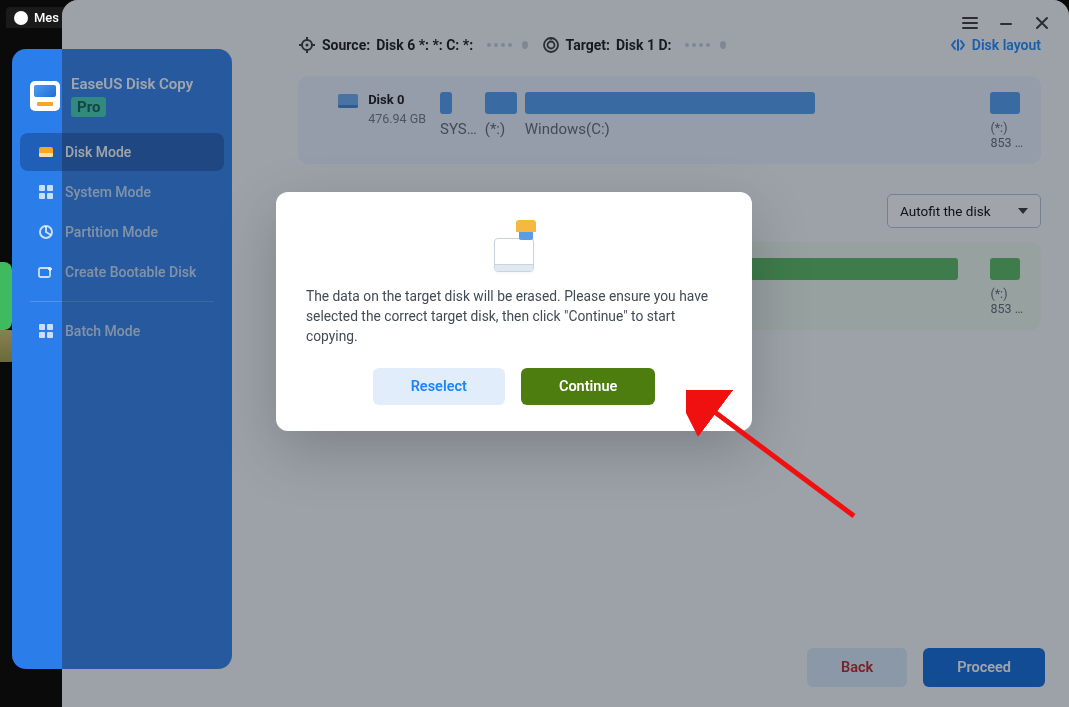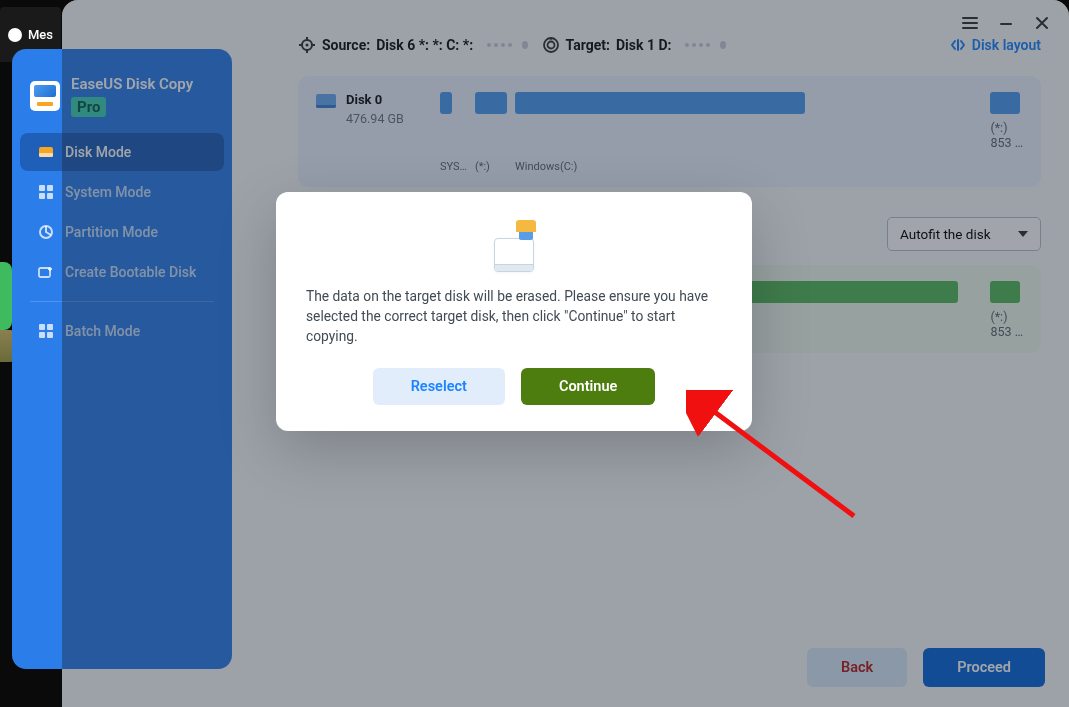--- a/index.html
+++ b/index.html
@@ -1,18 +1,18 @@
 <!DOCTYPE html>
 <html><head>
 <meta charset="utf-8">
 <style>
 * { margin: 0; padding: 0; box-sizing: border-box; font-family: -apple-system, BlinkMacSystemFont, "Segoe UI", Roboto, sans-serif; }
 body { width: 1069px; height: 707px; background: #0a0a0a; position: relative; overflow: hidden; }
 
-.taskbar-item { position: absolute; top: 7px; left: 0; display: flex; align-items: center; gap: 6px; padding: 20px 8px; color: #fff; font-size: 13px; font-weight: 500; background: #1a1a1a; border-radius: 4px 4px 0 0; }
+.taskbar-item { position: absolute; top: 7px; left: 6px; display: flex; align-items: center; gap: 6px; padding: 3px 8px; color: #fff; font-size: 13px; font-weight: 500; background: #1a1a1a; border-radius: 4px 4px 0 0; }
 .chat-bubble-icon { width: 14px; height: 14px; background: #fff; border-radius: 50%; position: relative; }
 .chat-bubble-icon::after { content: ''; position: absolute; bottom: -2px; left: 3px; border: 3px solid transparent; border-top-color: #fff; }
 
 .left-green { position: absolute; left: 0; top: 262px; width: 12px; height: 68px; background: #3fba5f; border-radius: 0 8px 8px 0; }
 .left-photo { position: absolute; left: 0; top: 330px; width: 14px; height: 32px; background: linear-gradient(#8a8050, #6b6a3a); border-radius: 0 4px 4px 0; }
 
 .app-window { position: absolute; left: 62px; top: 0; width: 1007px; height: 707px; background: #f8fafc; border-radius: 16px 16px 0 0; }
 
 .window-ctrls { position: absolute; top: 14px; right: 18px; display: flex; gap: 18px; align-items: center; }
 .wc { width: 18px; height: 18px; display: flex; align-items: center; justify-content: center; color: #333; cursor: pointer; }
@@ -34,32 +34,32 @@
 .topbar { display: flex; align-items: center; gap: 14px; font-size: 14px; color: #333; margin-bottom: 22px; }
 .tb-label { display: flex; align-items: center; gap: 6px; }
 .tb-strong { font-weight: 700; color: #111; }
 .tb-dots { display: flex; gap: 3px; align-items: center; }
 .tb-dots span { width: 4px; height: 4px; background: #c5cdd5; border-radius: 50%; }
 .chev-r { width: 0; height: 0; border-left: 6px solid #c5cdd5; border-top: 4px solid transparent; border-bottom: 4px solid transparent; }
 .disk-layout { margin-left: auto; color: #1b84ff; font-weight: 600; display: flex; align-items: center; gap: 6px; cursor: pointer; }
 
 .disk-card { background: #e9f2fc; border-radius: 10px; padding: 16px 18px 14px 18px; display: flex; align-items: flex-start; gap: 14px; margin-bottom: 18px; }
 .disk-card.green { background: #eef8ed; }
-.disk-iconcol { display: flex; align-items: flex-start; gap: 10px; width: 110px; }
+.disk-iconcol { display: flex; align-items: flex-start; gap: 10px; width: 110px; justify-content: flex-end; }
 .disk-glyph { width: 20px; height: 14px; background: #66a9f2; border-radius: 2px; margin-top: 2px; position: relative; }
 .disk-glyph::after { content: ''; position: absolute; bottom: 0; left: 0; right: 0; height: 3px; background: #3a7fd0; border-radius: 0 0 2px 2px; }
 .disk-meta { font-size: 13px; }
 .disk-meta .dn { font-weight: 700; color: #111; margin-bottom: 4px; }
 .disk-meta .ds { color: #6b7680; font-size: 12.5px; }
 
 .part-row { display: flex; gap: 8px; flex: 1; align-items: flex-start; }
 .part-seg { display: flex; flex-direction: column; align-items: flex-start; gap: 6px; }
 .seg-bar { height: 22px; background: #4d9cf0; border-radius: 3px; }
 .seg-bar.g { background: #56b95a; }
-.seg-lbl { font-size: 11px; color: #5c6670; white-space: nowrap; overflow: hidden; text-overflow: ellipsis; margin-top: 40px; }
+.seg-lbl { font-size: 15px; color: #5c6670; white-space: nowrap; overflow: hidden; text-overflow: ellipsis; }
 .trail { margin-left: auto; text-align: left; }
 .trail .t1 { font-size: 12.5px; color: #5c6670; }
 .trail .t2 { font-size: 12.5px; color: #5c6670; }
 
 .fit-row { display: flex; justify-content: flex-end; margin-bottom: 14px; }
 .fit-select { border: 1.5px solid #b7c1ca; background: #fff; border-radius: 5px; padding: 8px 12px; font-size: 13.5px; display: flex; align-items: center; gap: 26px; cursor: pointer; min-width: 154px; justify-content: space-between; margin-top: 12px; }
 .caret-dn { width: 0; height: 0; border-top: 6px solid #333; border-left: 5px solid transparent; border-right: 5px solid transparent; }
 
 .footer-btns { position: absolute; bottom: 20px; right: 24px; display: flex; gap: 16px; }
 .btn { padding: 11px 34px; border-radius: 6px; font-size: 14.5px; font-weight: 600; cursor: pointer; border: none; }

